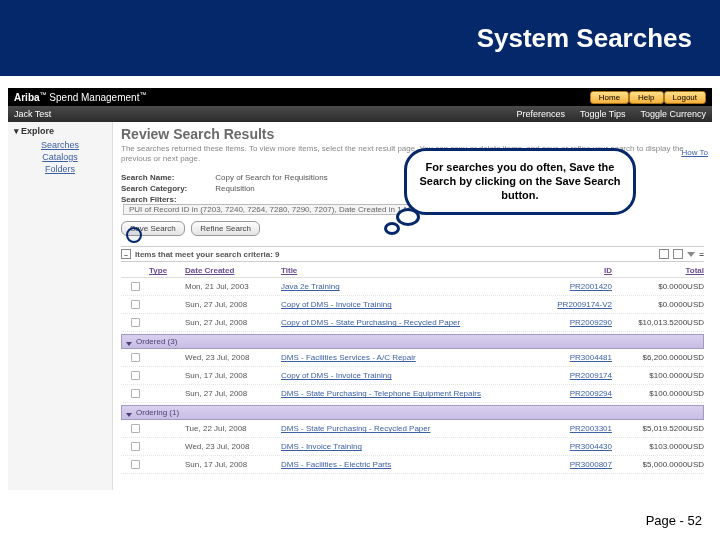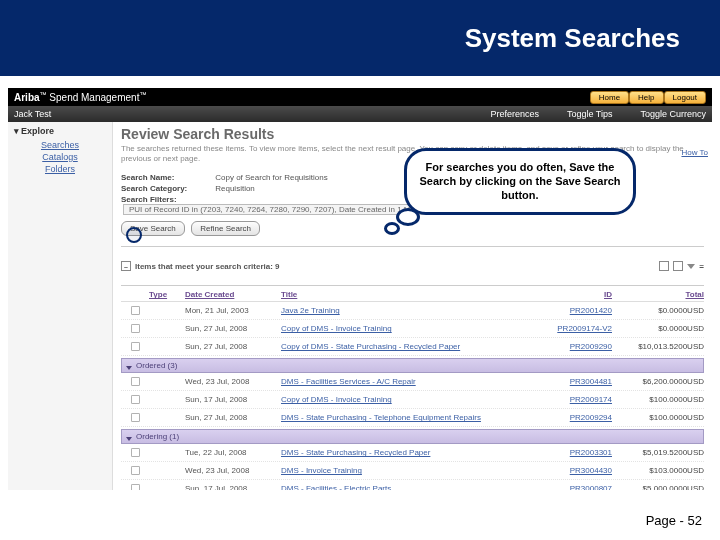--- a/index.html
+++ b/index.html
@@ -1,40 +1,40 @@
 <!DOCTYPE html>
 <html><head>
 <meta charset="utf-8">
 <style>
   html,body{margin:0;padding:0;font-family:Arial,Helvetica,sans-serif;background:#fff;}
   .stage{width:720px;height:540px;position:relative;background:#fff;overflow:hidden;}
-  .title-bar{background:#05286a;color:#fff;height:76px;display:flex;align-items:center;justify-content:flex-end;padding:0 40px;font-size:26px;font-weight:bold;}
+  .title-bar{background:#05286a;color:#fff;height:76px;display:flex;align-items:center;justify-content:flex-end;padding:0 28px;font-size:26px;font-weight:bold;}
   .inner{position:absolute;top:88px;left:8px;right:8px;bottom:50px;}
   .app-header{background:#000;color:#fff;height:18px;display:flex;align-items:center;padding:0 6px;font-size:10px;}
   .app-title .tm{font-size:7px;vertical-align:super;}
   .hdr-buttons{margin-left:auto;display:flex;}
   .hdr-btn{background:linear-gradient(#ffe08a,#f6b23c);color:#000;font-size:8px;padding:1px 8px;border-radius:3px;border:1px solid #a8731b;}
   .toolbar{background:linear-gradient(#4b4b4b,#2b2b2b);color:#fff;height:16px;display:flex;align-items:center;font-size:9px;padding:0 6px;}
-  .toolbar .right{margin-left:auto;display:flex;gap:28px;}
+  .toolbar .right{margin-left:auto;display:flex;gap:15px;}
   .toolbar span{cursor:default;}
   .body{display:flex;height:calc(100% - 34px);background:#fff;}
   .sidebar{width:92px;background:#f5f5f5;border-right:1px solid #ddd;font-size:9px;padding:4px 6px;}
   .sidebar h5{margin:0 0 4px 0;font-size:9px;color:#333;}
   .sidebar a{display:block;color:#3b5fa5;text-decoration:underline;margin-bottom:2px;text-align:center;}
   .main{flex:1;padding:4px 8px;font-size:9px;color:#555;position:relative;overflow:hidden;}
   .review-title{font-size:14px;color:#6a6a6a;font-weight:bold;margin-bottom:2px;}
   .review-desc{font-size:8px;color:#888;line-height:1.2;}
   .howto{position:absolute;right:4px;top:26px;color:#3b5fa5;text-decoration:underline;font-size:8px;}
   .kv{font-size:8px;color:#555;margin-top:10px;}
   .kv .row{margin-bottom:2px;}
   .kv b{color:#444;display:inline-block;width:92px;}
   .btnrow{margin-top:6px;}
   .ui-btn{display:inline-block;background:linear-gradient(#fdfdfd,#e4e4e4);border:1px solid #999;font-size:8px;padding:2px 8px;color:#444;border-radius:6px;margin-right:4px;}
   .callout-circle{position:absolute;width:12px;height:12px;border:2px solid #05286a;border-radius:50%;background:rgba(5,40,106,.06);}
-  .section-bar{margin-top:10px;display:flex;align-items:center;gap:4px;background:#fff;border-top:1px solid #ccc;border-bottom:1px solid #ccc;padding:14px 0;font-size:8px;color:#555;font-weight:bold;}
+  .section-bar{margin-top:10px;display:flex;align-items:center;gap:4px;background:#fff;border-top:1px solid #ccc;border-bottom:1px solid #ccc;padding:2px 0;font-size:8px;color:#555;font-weight:bold;}
   .section-bar .sq{width:8px;height:8px;background:#fff;border:1px solid #888;display:flex;align-items:center;justify-content:center;font-size:7px;color:#555;}
   .section-bar .opts{margin-left:auto;display:flex;gap:4px;align-items:center;}
   .sq-icon{width:8px;height:8px;border:1px solid #888;background:#fff;}
   .tri{width:0;height:0;border-left:4px solid transparent;border-right:4px solid transparent;border-top:5px solid #888;}
   .table{font-size:8px;color:#555;margin-top:2px;}
   .thead{display:flex;align-items:center;color:#6a4b90;text-decoration:underline;font-weight:bold;padding:2px 0;border-bottom:1px solid #ddd;}
   .thead .c1{width:28px;}
   .thead .c2{width:96px;}
   .thead .c3{flex:1;}
   .thead .c4{width:72px;text-align:right;}

